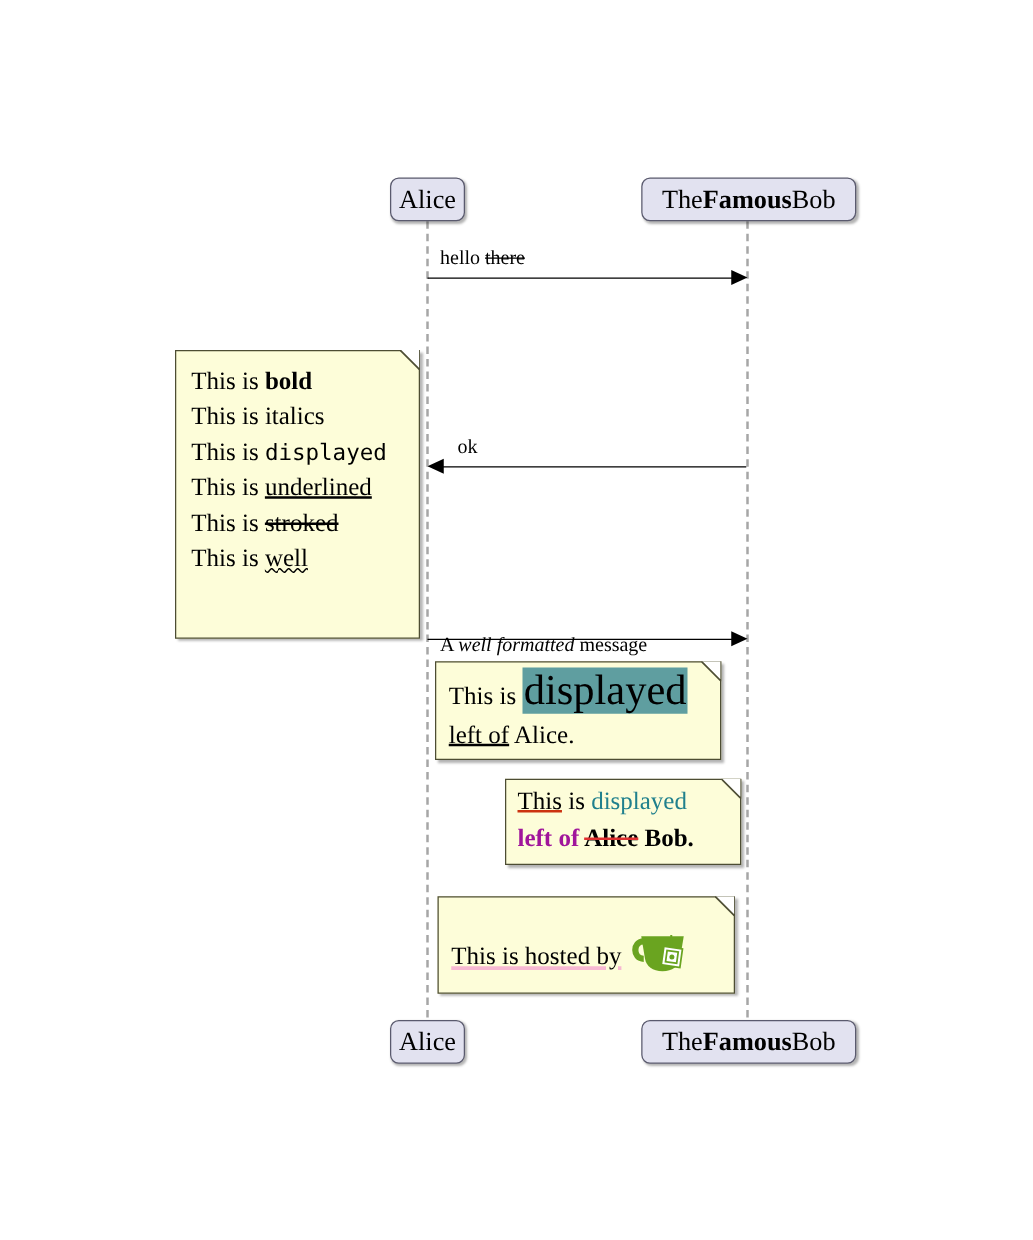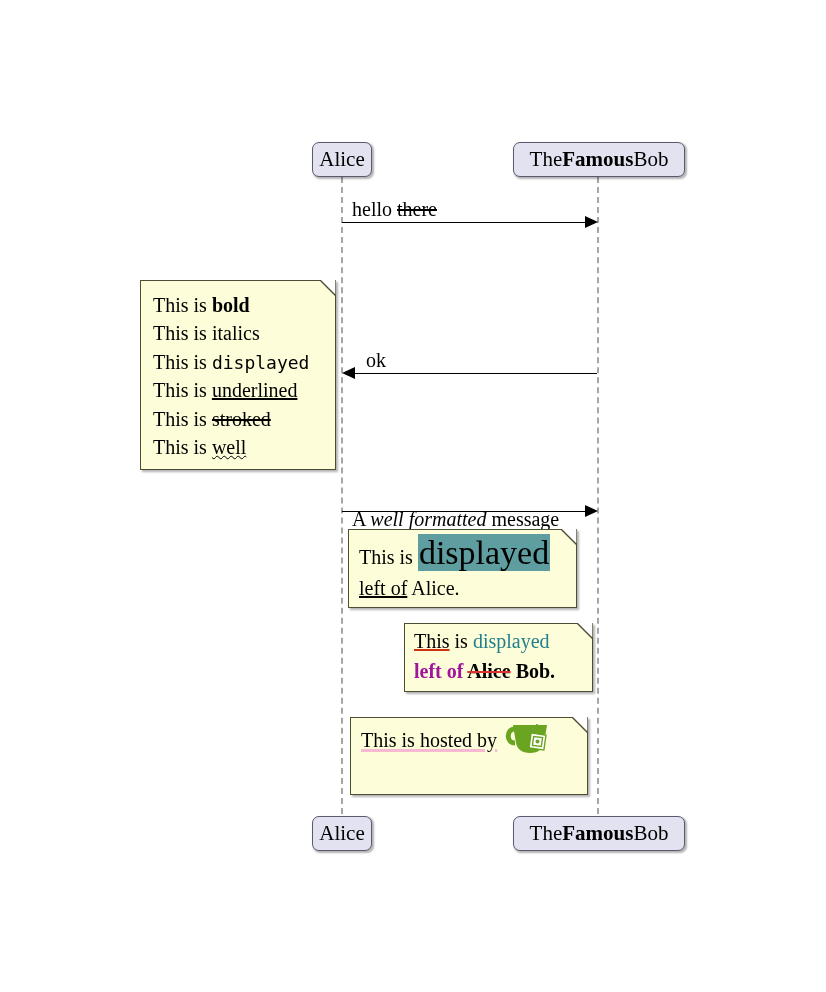--- a/index.html
+++ b/index.html
@@ -63,21 +63,21 @@
     border-bottom: 6px solid transparent;
     border-left: 13px solid #000000;
   }
   .arrowhead.left {
     border-top: 6px solid transparent;
     border-bottom: 6px solid transparent;
     border-right: 13px solid #000000;
   }
   .msg-label {
     position: absolute;
-    font-size: 20px;
+    font-size: 16px;
     line-height: 1;
     color: #000000;
     white-space: nowrap;
   }
   .msg-label i { font-style: italic; }
   .strike { text-decoration: line-through; }
 
   
   .note {
     position: absolute;
@@ -162,21 +162,21 @@
       <b>Famous</b>
       <span> Bob</span>
   </div>
 
   <div class="msg-label" style="left:352px; top:199px;">
     <span>hello </span><span class="strike">there</span>
   </div>
   <div class="msg-line" style="left:342px; top:222px; width:250px;"></div>
   <div class="arrowhead right" style="left:585px; top:216px;"></div>
 
-  <div class="note" style="left:140px; top:280px; width:196px; height:190px;">
+  <div class="note" style="left:140px; top:280px; width:196px; height:231px;">
     <svg class="note-fold" viewBox="0 0 16 16">
       <polygon points="0,0 16,16 16,0" fill="#ffffff" stroke="none"></polygon>
       <polyline points="0,0 16,16 16,0" fill="none" stroke="#4d4d33" stroke-width="1.4"></polyline>
     </svg>
     <div class="note-body">
       <div class="note-line">
         <span>This is </span><span class="b">bold</span>
       </div>
       <div class="note-line">
         <span>This is </span><span class="i">italics</span>
@@ -236,21 +236,21 @@
         <span class="purple">left of </span><span class="s-red">Alice</span><span class="b"> Bob.</span>
       </div>
     </div>
   </div>
 
   <div class="note" style="left:350px; top:717px; width:238px; height:78px;">
     <svg class="note-fold" viewBox="0 0 16 16">
       <polygon points="0,0 16,16 16,0" fill="#ffffff" stroke="none"></polygon>
       <polyline points="0,0 16,16 16,0" fill="none" stroke="#4d4d33" stroke-width="1.4"></polyline>
     </svg>
-    <div class="note-body" style="padding:4px 10px;">
+    <div class="note-body" style="padding:28px 10px;">
       <div class="note-line">
         <span class="u-pink">This is hosted by</span><span class="cup"><svg width="46" height="34" viewBox="0 0 46 34">
 
           <path d="M12 7 C3 7 3 21 12 21" fill="none" stroke="#6aa420" stroke-width="5"></path>
 
           <path d="M10 3 L44 3 L41 21 C40 27 35 31 27 31 C19 31 14 27 13 21 Z" fill="#6aa420"></path>
 
           <path d="M34 2 L34 12" stroke="#6aa420" stroke-width="1.6" fill="none"></path>
 
           <rect x="27" y="12" width="15" height="15" fill="#ffffff" stroke="#6aa420" stroke-width="1.4" transform="rotate(8 34.5 19.5)"></rect>

